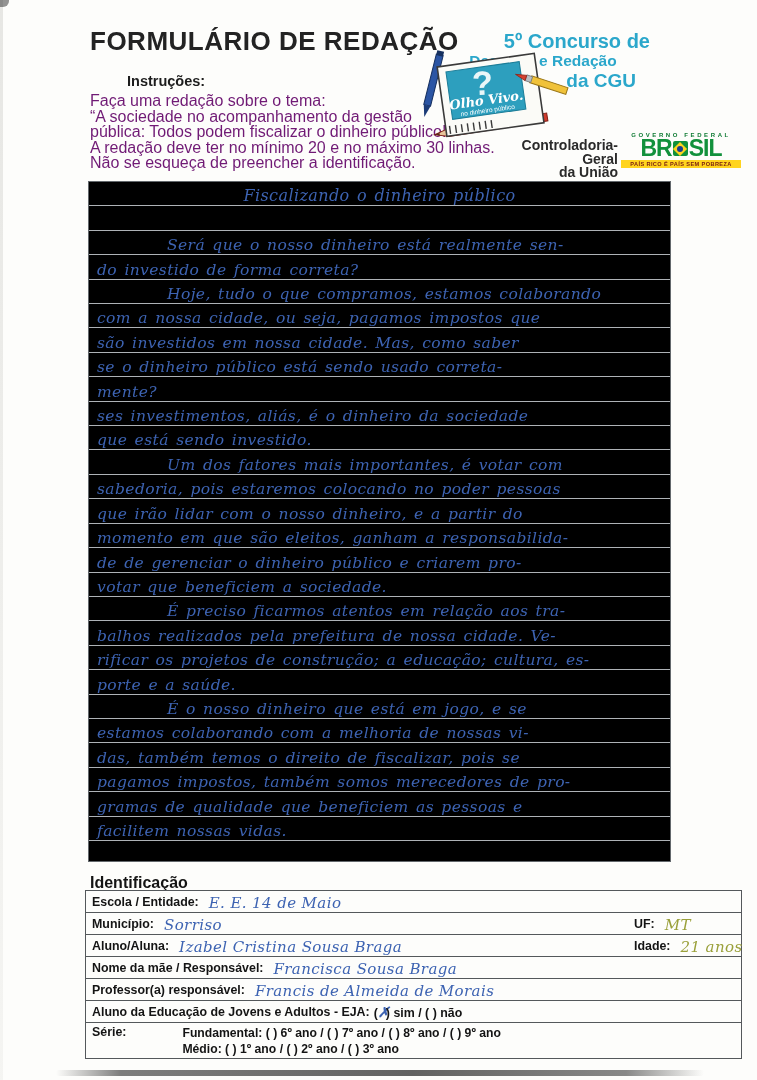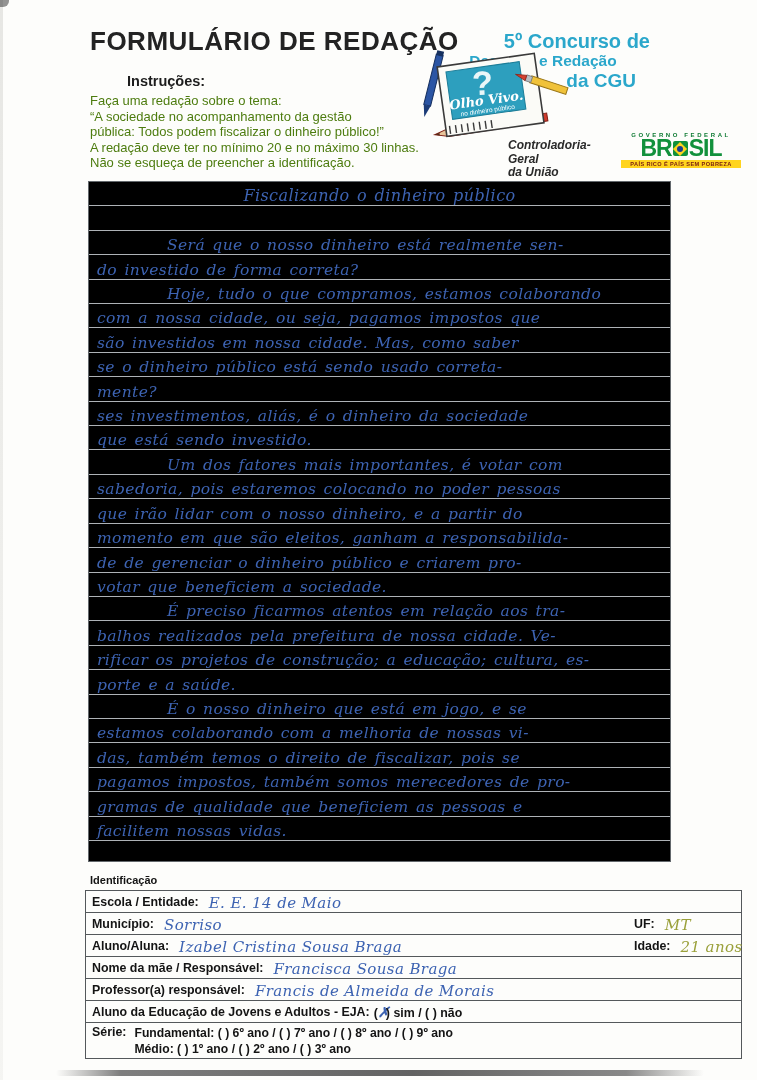--- a/index.html
+++ b/index.html
@@ -2,55 +2,55 @@
 <html><head>
 <meta charset="utf-8">
 <style>
   html,body{margin:0;padding:0;background:#e9e9e7;}
   .page{position:relative;width:757px;height:1080px;background:#fdfdfb;overflow:hidden;
         font-family:"Liberation Sans",sans-serif;color:#1d1d1d;}
   
   .form-title{position:absolute;left:90px;top:26px;margin:0;font-size:26px;font-weight:bold;
               letter-spacing:.5px;color:#232323;}
   .instr-label{position:absolute;left:90px;top:73px;font-size:14.5px;font-weight:bold;margin-left:37px;}
-  .instr-lines{position:absolute;left:90px;top:93px;font-size:13px;line-height:15.6px;color:#4d7c0f;}
+  .instr-lines{position:absolute;left:90px;top:93px;font-size:16px;line-height:15.6px;color:#701a75;}
   
   .contest-text{position:absolute;left:436px;top:31px;width:214px;color:#2ba7cb;font-weight:bold;line-height:1;}
   .contest-text .l1{font-size:20px;text-align:right;}
   .contest-text .l2{font-size:15.5px;text-align:center;margin-top:2px;}
   .contest-text .l3{font-size:19px;text-align:right;padding-right:14px;margin-top:2px;}
   .illus{position:absolute;left:420px;top:48px;}
-  .cgu-name{position:absolute;left:508px;top:139px;width:110px;text-align:left;
-            font-size:12px;font-weight:bold;line-height:13.5px;color:#2a2a2a;font-style:italic;}
+  .cgu-name{position:absolute;left:508px;top:139px;width:110px;text-align:right;
+            font-size:14px;font-weight:bold;line-height:13.5px;color:#2a2a2a;}
   
   .brasil{position:absolute;left:621px;top:132px;width:120px;}
   .brasil .gov{font-size:6px;font-weight:bold;color:#0e7a33;letter-spacing:2.6px;text-align:center;white-space:nowrap;}
   .brasil .word{display:flex;align-items:center;justify-content:center;font-size:23px;font-weight:bold;
                 color:#12913c;line-height:21px;letter-spacing:-1px;}
   .flag{display:inline-block;width:15px;height:15px;background:#12913c;border-radius:2px;position:relative;margin:0 1px;}
   .flag .diamond{position:absolute;left:2.5px;top:2.5px;width:10px;height:10px;background:#ffd41f;transform:rotate(45deg);}
   .flag .circle{position:absolute;left:4.5px;top:4.5px;width:6px;height:6px;background:#1b3c8f;border-radius:50%;}
   .brasil .strip{margin-top:1px;background:#ffd41f;color:#7a2012;font-size:5.6px;font-weight:bold;
                  text-align:center;letter-spacing:.4px;padding:1px 0;white-space:nowrap;}
   
   .essay-box{position:absolute;left:88px;top:181px;width:583px;height:681px;border:1.4px solid #63686c;
              box-sizing:border-box;background:#000000;}
   .essay-line{height:23.42px;border-bottom:1px solid #aeb2b6;position:relative;overflow:visible;}
   .essay-line:last-child{border-bottom:none;}
   .hand{font-family:"DejaVu Serif",serif;font-style:italic;color:#3d63b2;font-size:15.5px;
         letter-spacing:.4px;word-spacing:2px;position:absolute;bottom:0;left:8px;white-space:nowrap;}
   .hand.title{left:0;width:100%;text-align:center;font-size:16px;}
   .hand.indent{left:78px;}
   
-  .ident-label{position:absolute;left:90px;top:874px;font-size:11px;font-weight:bold;color:#141414;}
+  .ident-label{position:absolute;left:90px;top:874px;font-size:16px;font-weight:bold;color:#141414;}
   .ident-table{position:absolute;left:85px;top:890px;width:657px;border:1.5px solid #54585b;
                border-bottom:none;box-sizing:border-box;background:#fdfdfb;}
   .ident-row{position:relative;height:22px;border-bottom:1.5px solid #54585b;display:flex;
              align-items:center;padding-left:6px;box-sizing:border-box;font-size:12.4px;font-weight:bold;color:#141414;}
-  .ident-row.serie{height:36px;align-items:flex-start;padding-top:2px;}
+  .ident-row.serie{height:36px;align-items:flex-start;padding-top:2px;gap:48px;}
   .ident-value{font-family:"DejaVu Serif",serif;font-style:italic;font-weight:normal;color:#3d63b2;
                font-size:15px;margin-left:10px;white-space:nowrap;position:relative;top:1px;letter-spacing:.4px;}
   .ident-value.alt{color:#9aa03a;}
   .col2{position:absolute;left:548px;top:0;height:100%;display:flex;align-items:center;font-weight:bold;}
   .mark{font-family:"DejaVu Serif",serif;font-style:italic;color:#3d63b2;font-size:14px;font-weight:bold;
         display:inline-block;width:8px;text-align:center;}
   .opt{font-weight:bold;margin-left:4px;}
   .serie-lines{margin-left:8px;font-size:12.2px;line-height:16px;font-weight:bold;}
   
   .smudge{position:absolute;left:56px;top:1070px;width:648px;height:6px;border-radius:3px;opacity:.8;

